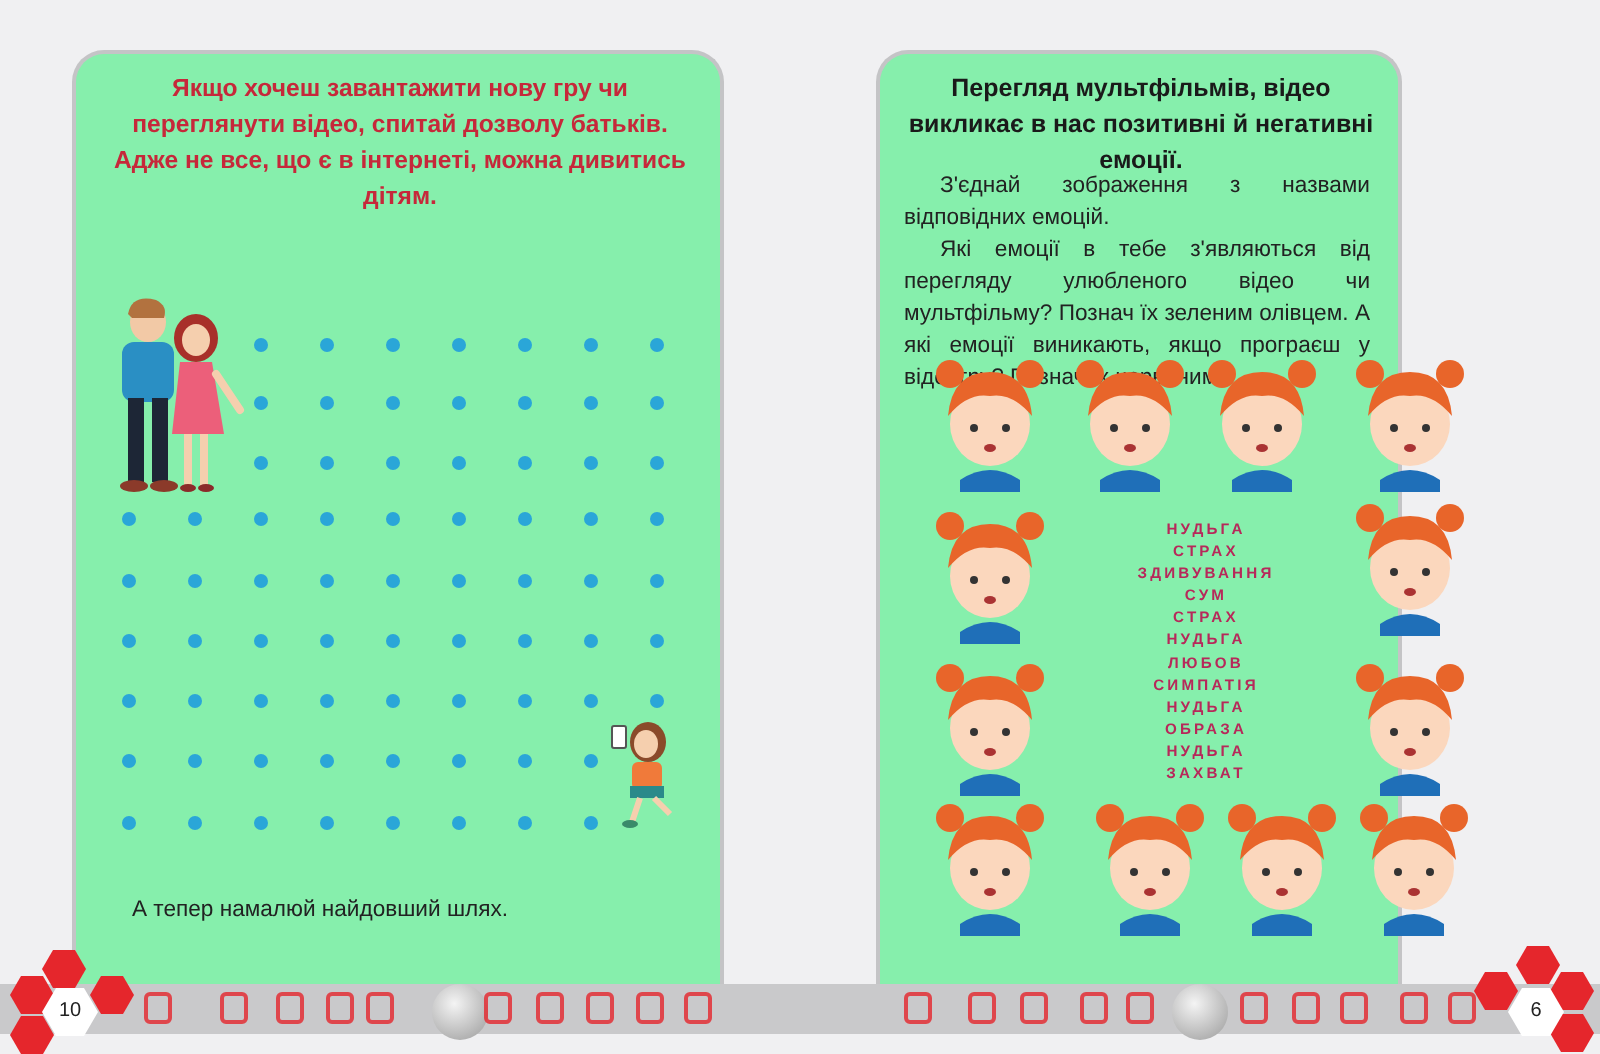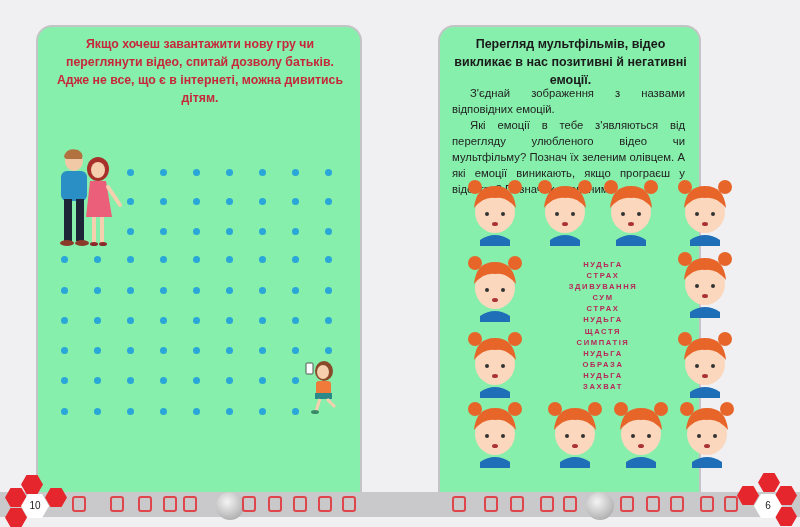--- a/index.html
+++ b/index.html
@@ -172,37 +172,38 @@
     <rect x="4" y="4" width="7" height="11" rx="1" fill="#fff" stroke="#555"></rect>
     <ellipse cx="22" cy="12" rx="9" ry="10" fill="#8a4a2a"></ellipse>
     <ellipse cx="21" cy="13" rx="6" ry="7" fill="#f5cfae"></ellipse>
     <rect x="14" y="22" width="15" height="14" rx="3" fill="#f07a3a"></rect>
     <rect x="13" y="34" width="17" height="6" fill="#2a8a8a"></rect>
     <line x1="18" y1="40" x2="14" y2="52" stroke="#f5cfae" stroke-width="3"></line>
     <line x1="25" y1="40" x2="33" y2="48" stroke="#f5cfae" stroke-width="3"></line>
     <ellipse cx="13" cy="53" rx="4" ry="2" fill="#3a8a6a"></ellipse>
   </svg>
 
+  <div class="body-text outro">А тепер намалюй найдовший шлях.</div>
 </div>
 
 <div class="page right">
   <div class="black-title">Перегляд мультфільмів, відео викликає в нас позитивні й негативні емоції.</div>
   <div class="body-text p1">
     <span class="indent">З'єднай зображення з назвами відповідних емоцій.</span>
     <span class="indent">Які емоції в тебе з'являються від перегляду улюбленого відео чи мультфільму? Познач їх зеленим олівцем. А які емоції виникають, якщо програєш у відеогру? Познач їх червоним.</span>
   </div>
 
   <div class="emotion-list" id="emolist">
       <div>НУДЬГА</div>
       <div>СТРАХ</div>
       <div>ЗДИВУВАННЯ</div>
       <div>СУМ</div>
       <div>СТРАХ</div>
       <div>НУДЬГА</div>
-      <div>ЩАСТЯ</div>
+      <div>ЛЮБОВ</div>
       <div>СИМПАТІЯ</div>
       <div>НУДЬГА</div>
       <div>ОБРАЗА</div>
       <div>НУДЬГА</div>
       <div>ЗАХВАТ</div>
     </div>
   <div id="faces">
       <svg class="face" viewBox="0 0 58 68" style="left: 26px; top: 151px;">
         <circle cx="9" cy="9" r="7" fill="#e8652a"></circle>
         <circle cx="49" cy="9" r="7" fill="#e8652a"></circle>

